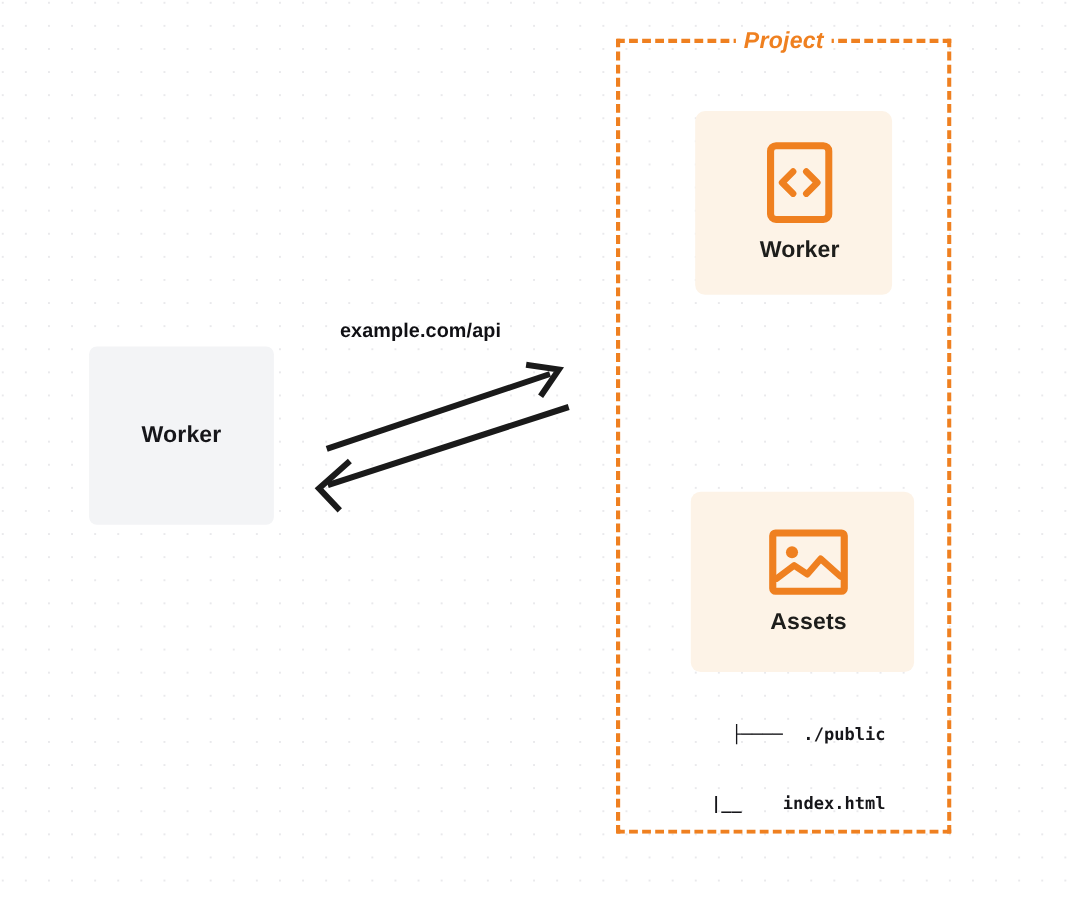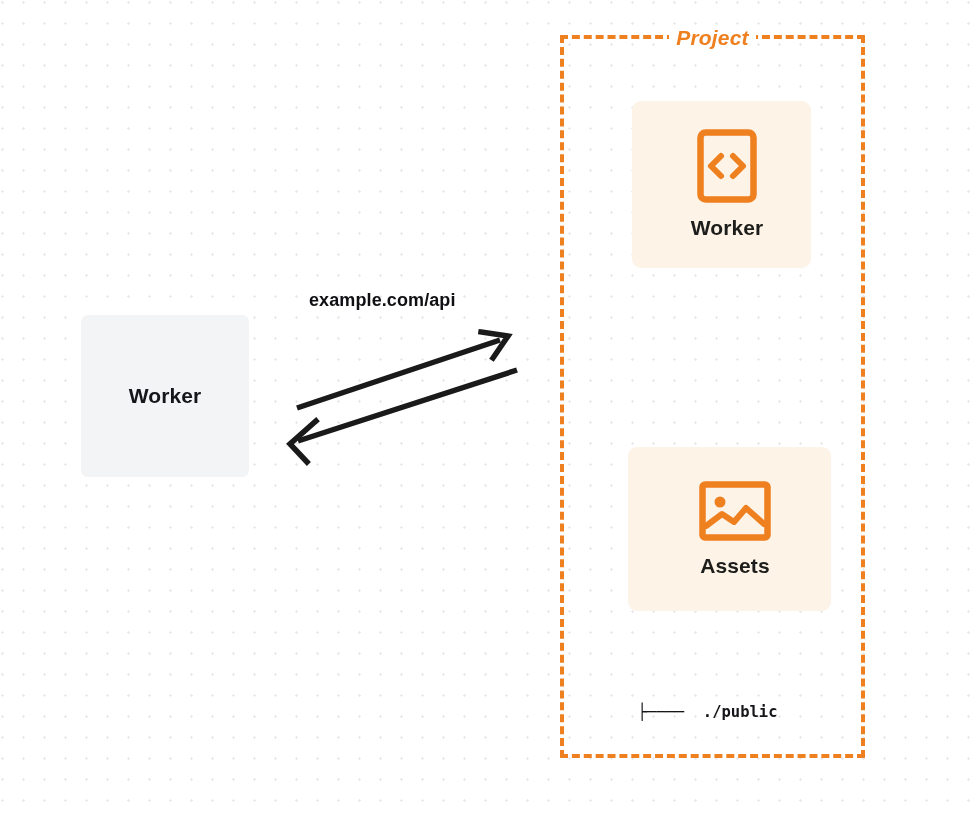--- a/index.html
+++ b/index.html
@@ -141,23 +141,22 @@
     font-weight: bold;
     color: #16161a;
     line-height: 20.5px;
     white-space: pre;
   }
   .tree-row {
     display: block;
     text-align: right;
   }
   .tree-row.root-row {
-    text-align: center;
+    text-align: right;
     padding-left: 10px;
-    margin-top: 44px;
   }
 </style>
 </head>
 <body>
 
 <div id="diagram-canvas">
 
   <div id="client-box">
     <span class="box-label">Worker</span>
   </div>
@@ -200,16 +199,17 @@
         <rect x="3.5" y="3.5" width="65" height="53" rx="2.5" ry="2.5" fill="none" stroke="#ef8020" stroke-width="6.5"></rect>
         <circle cx="21" cy="21" r="5.5" fill="#ef8020"></circle>
         <polyline points="7,45 23,33 35,41 47,27 65,43" fill="none" stroke="#ef8020" stroke-width="6" stroke-linecap="round" stroke-linejoin="round"></polyline>
       </svg>
     </div>
     <span class="card-label">Assets</span>
   </div>
 
   <div id="assets-file-tree">
     <span class="tree-row root-row">├────  ./public</span>
+    <span class="tree-row">|__    index.html</span>
     
   </div>
 
 </div>
 
 </body></html>

